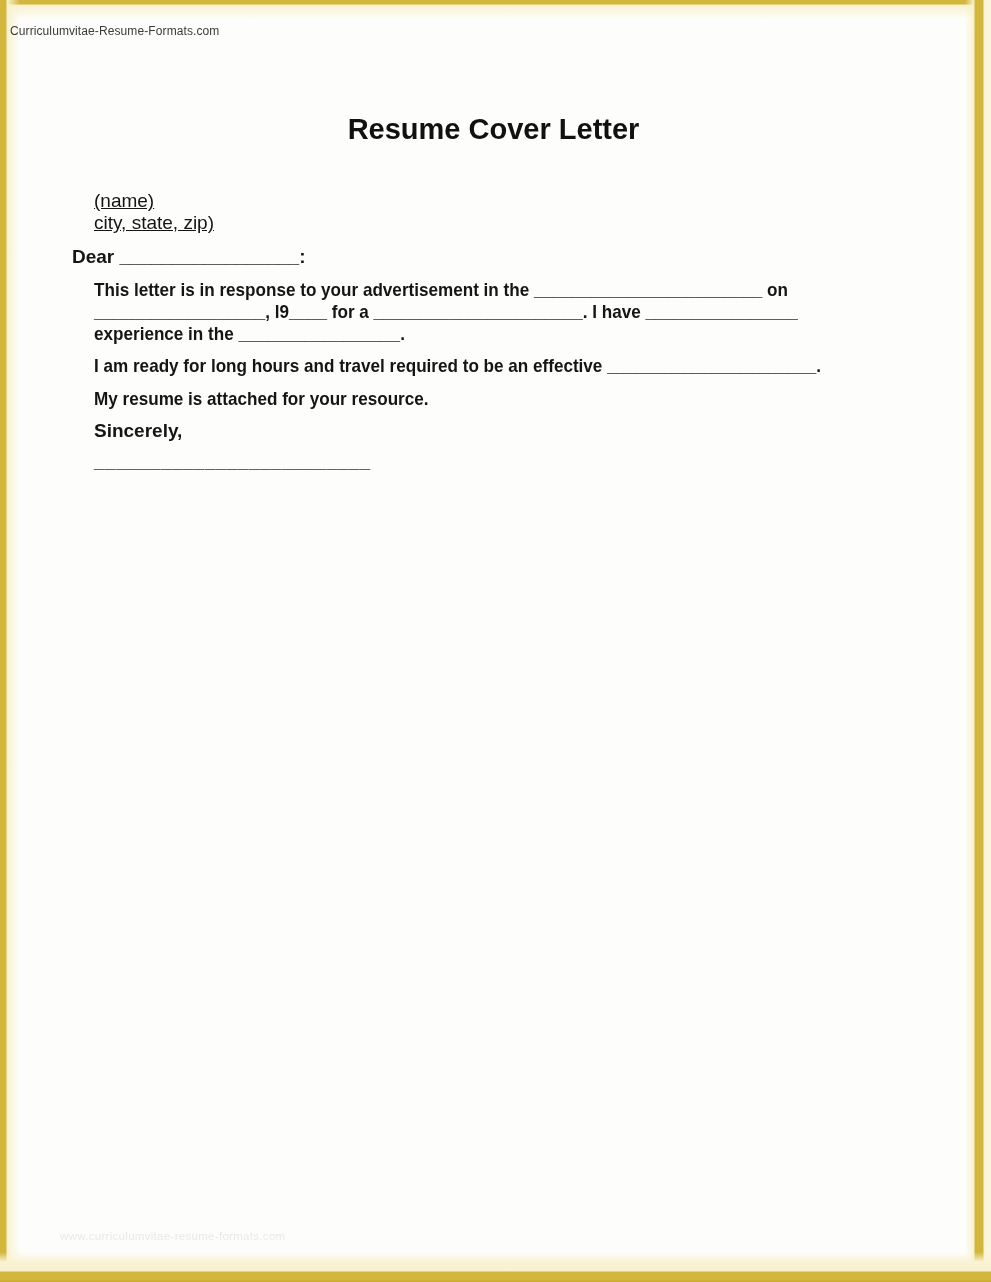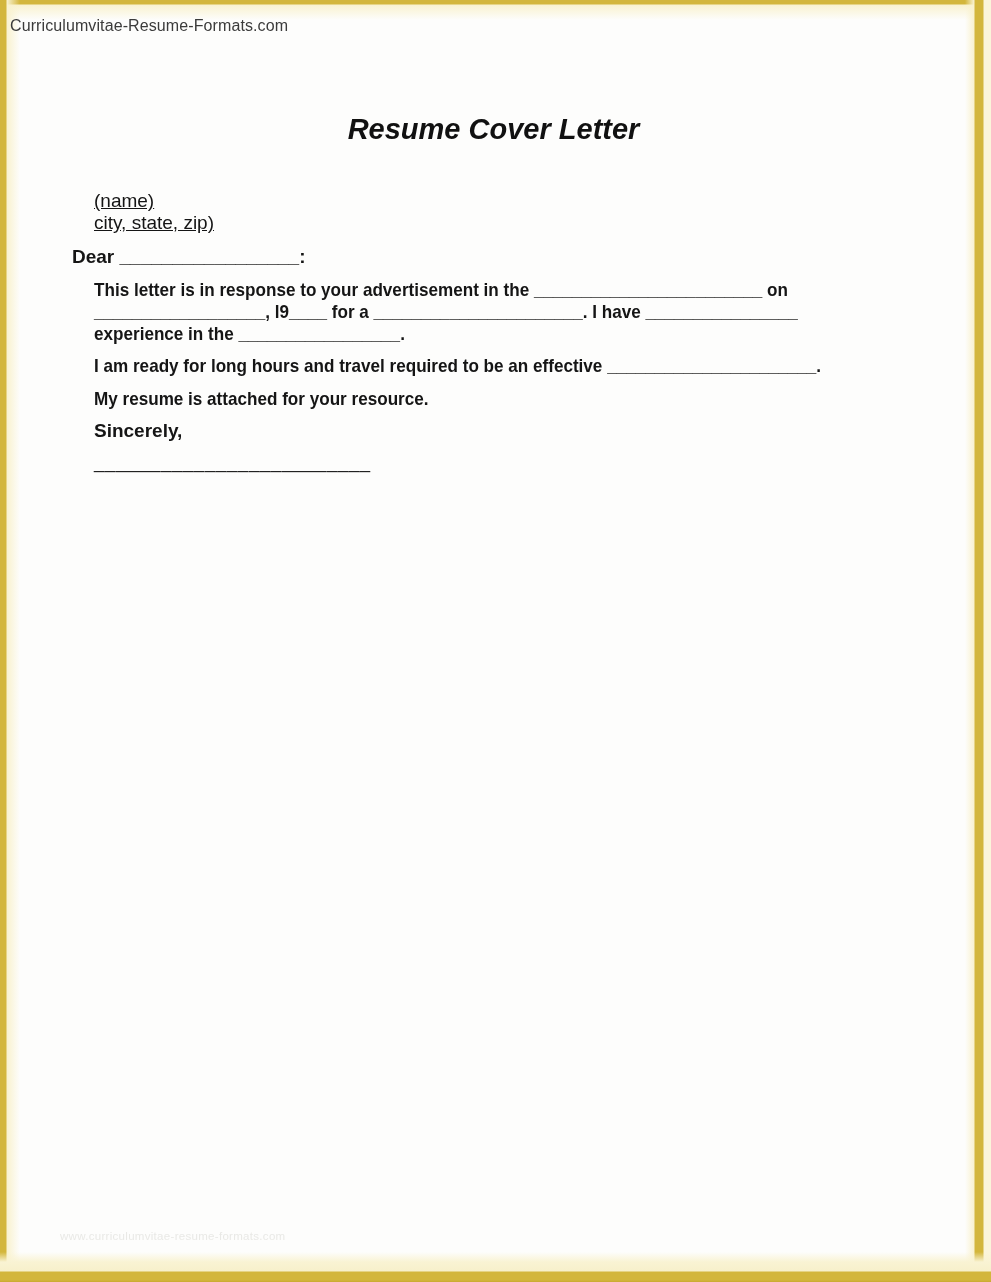--- a/index.html
+++ b/index.html
@@ -21,29 +21,29 @@
   .edge-top { left: 0; right: 0; top: 0; height: 20px;
     background: linear-gradient(to bottom, #d3b63c 0px, #d3b63c 4px, #f9f2cf 5px, rgba(253,253,252,0) 20px); }
   .edge-left { top: 0; bottom: 0; left: 0; width: 20px;
     background: linear-gradient(to right, #d3b63c 0px, #d3b63c 6px, #f9f2cf 7px, rgba(253,253,252,0) 20px); }
   .edge-right { top: 0; bottom: 0; right: 0; width: 26px;
     background: linear-gradient(to left, #fbf5da 0px, #fbf5da 7px, #d3b63c 8px, #d3b63c 16px, #f9f2cf 17px, rgba(253,253,252,0) 26px); }
   .edge-bottom { left: 0; right: 0; bottom: 0; height: 30px;
     background: linear-gradient(to top, #c9a930 0px, #d3b63c 2px, #d3b63c 10px, #f7f0cb 11px, #f9f3d3 20px, rgba(253,253,252,0) 30px); }
 
   .site-label {
-    position: absolute; left: 10px; top: 18px;
-    font-size: 16px; line-height: 15px; color: #3b3b3b;
+    position: absolute; left: 10px; top: 24px;
+    font-size: 12px; line-height: 15px; color: #3b3b3b;
     letter-spacing: 0.1px; z-index: 6;
   }
   .title {
     margin: 112px 4px 0 0;
     font-size: 29px; line-height: 34px;
     font-weight: bold; text-align: center;
-    letter-spacing: 0px; color: #111; font-style: italic;
+    letter-spacing: 0px; color: #111;
   }
   .content { position: relative; z-index: 2; }
   .address {
     margin: 44px 0 0 94px;
     font-size: 19px; line-height: 22.3px; font-weight: normal; text-decoration: underline;
   }
   .salutation {
     margin: 11px 0 0 72px;
     font-size: 19px; line-height: 22px; font-weight: bold;
   }
@@ -55,21 +55,21 @@
   .body-single {
     margin: 10px 0 0 94px;
     font-size: 19px; line-height: 22.3px; font-weight: bold;
   }
   .closing {
     margin: 10px 0 0 94px;
     font-size: 19px; line-height: 22.3px; font-weight: bold;
   }
   .signature {
     margin: 8px 0 16px 94px;
-    font-size: 19px; line-height: 24px; font-weight: normal;
+    font-size: 19px; line-height: 24px; font-weight: bold;
     color: #222; letter-spacing: 0.5px; white-space: nowrap;
   }
   .watermark {
     position: absolute; left: 60px; top: 1230px;
     font-size: 11.5px; color: #e9e9e6; letter-spacing: 0.3px;
     z-index: 3;
   }
 </style>
 </head>
 <body>

